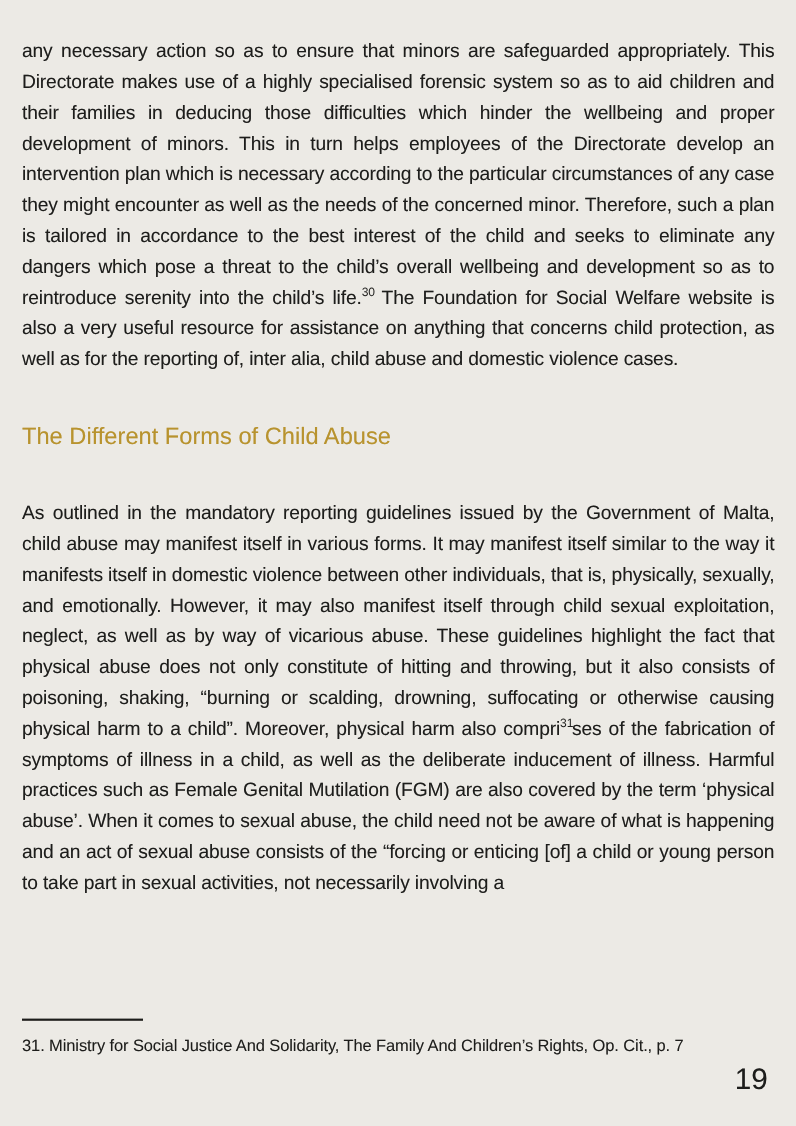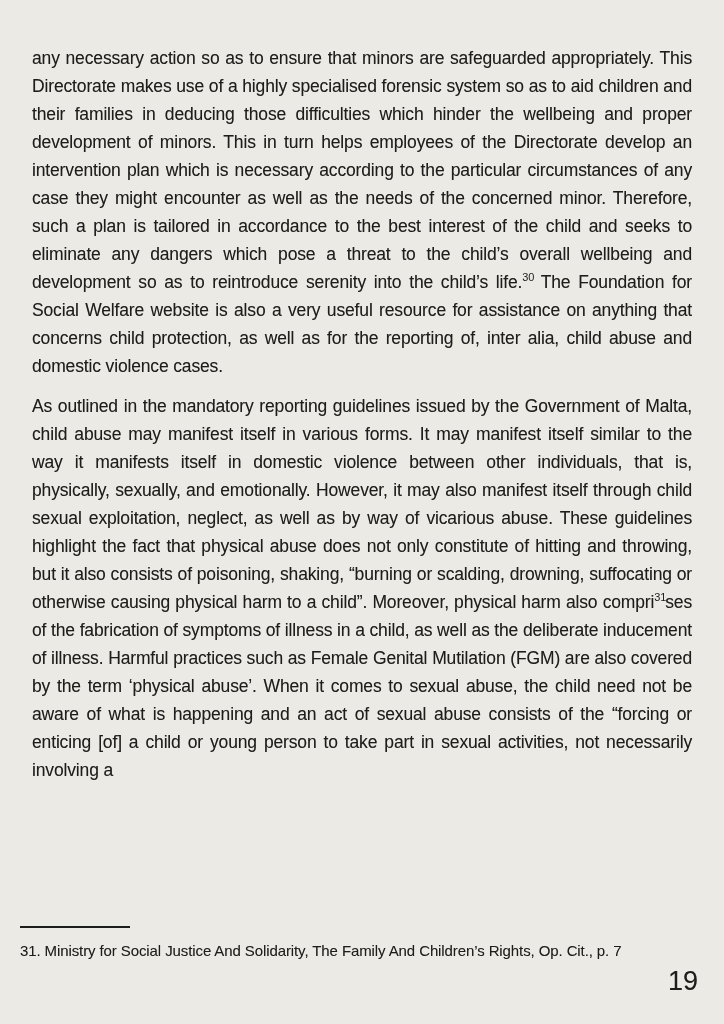--- a/index.html
+++ b/index.html
@@ -17,21 +17,21 @@
     font-family: "Liberation Sans", sans-serif;
     color: #1d1d1b;
   }
   .content {
     position: absolute;
     top: 32px;
     left: 20px;
     width: 684px;
   }
   p.body {
-    margin: 12px;
+    margin: 0;
     font-size: 17.5px;
     line-height: 28px;
     text-align: justify;
     letter-spacing: -0.15px;
     text-shadow: 0 0 0.5px rgba(30,30,28,0.35);
   }
   sup.fn-ref {
     font-size: 11px;
     line-height: 0;
     vertical-align: super;
@@ -80,20 +80,21 @@
 </style>
 </head>
 <body>
 
 <div class="page">
 
   <div class="content">
 
     <p class="body"><span>any necessary action so as to ensure that minors are safeguarded appropriately. This Directorate makes use of a highly specialised forensic system so as to aid children and their families in deducing those difficulties which hinder the wellbeing and proper development of minors. This in turn helps employees of the Directorate develop an intervention plan which is necessary according to the particular circumstances of any case they might encounter as well as the needs of the concerned minor. Therefore, such a plan is tailored in accordance to the best interest of the child and seeks to eliminate any dangers which pose a threat to the child’s overall wellbeing and development so as to reintroduce serenity into the child’s life.</span><sup class="fn-ref">30</sup><span> The Foundation for Social Welfare website is also a very useful resource for assistance on anything that concerns child protection, as well as for the reporting of, inter alia, child abuse and domestic violence cases.</span></p>
 
+    <h2 class="heading">The Different Forms of Child Abuse</h2>
 
     <p class="body"><span>As outlined in the mandatory reporting guidelines issued by the Government of Malta, child abuse may manifest itself in various forms. It may manifest itself similar to the way it manifests itself in domestic violence between other individuals, that is, physically, sexually, and emotionally. However, it may also manifest itself through child sexual exploitation, neglect, as well as by way of vicarious abuse. These guidelines highlight the fact that physical abuse does not only constitute of hitting and throwing, but it also consists of poisoning, shaking, “burning or scalding, drowning, suffocating or otherwise causing physical harm to a child”. Moreover, physical harm also compri</span><sup class="fn-ref">31</sup><span>ses of the fabrication of symptoms of illness in a child, as well as the deliberate inducement of illness. Harmful practices such as Female Genital Mutilation (FGM) are also covered by the term ‘physical abuse’. When it comes to sexual abuse, the child need not be aware of what is happening and an act of sexual abuse consists of the “forcing or enticing [of] a child or young person to take part in sexual activities, not necessarily involving a</span></p>
 
   </div>
 
   <div class="footnote-area">
     <hr class="fn-rule">
 
 
     <p class="footnote">31. Ministry for Social Justice And Solidarity, The Family And Children’s Rights, Op. Cit., p. 7</p>

